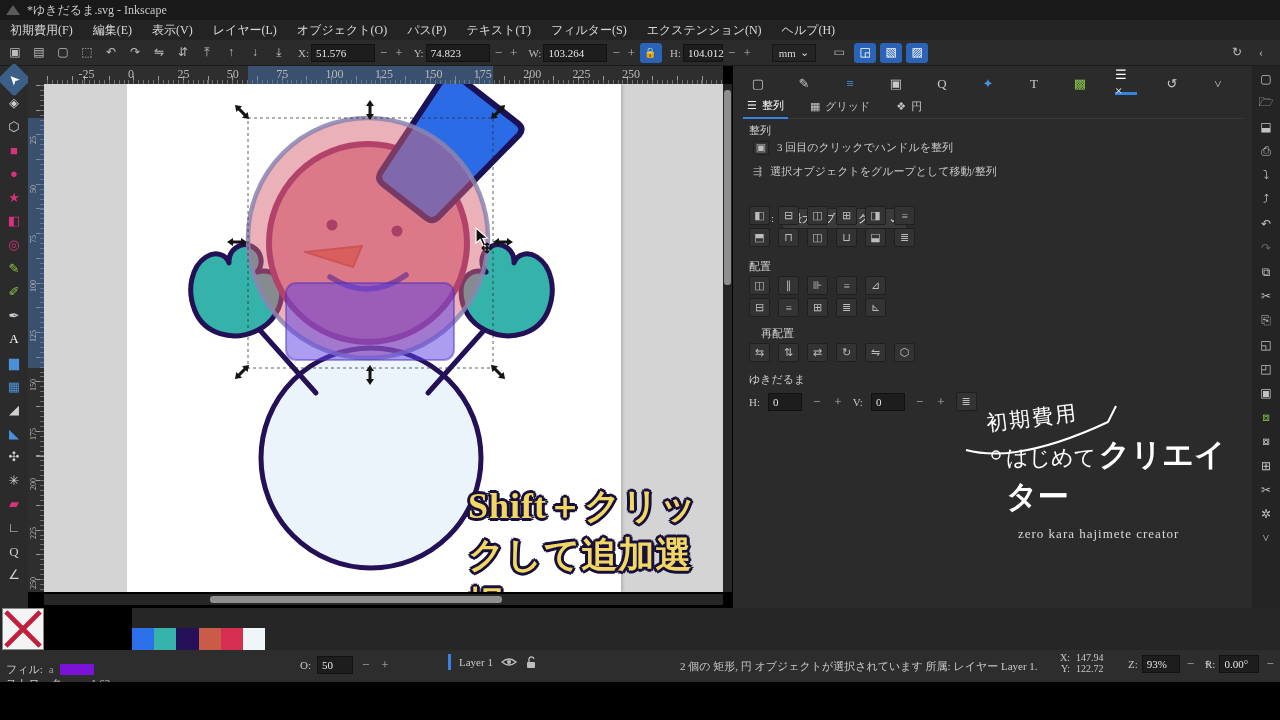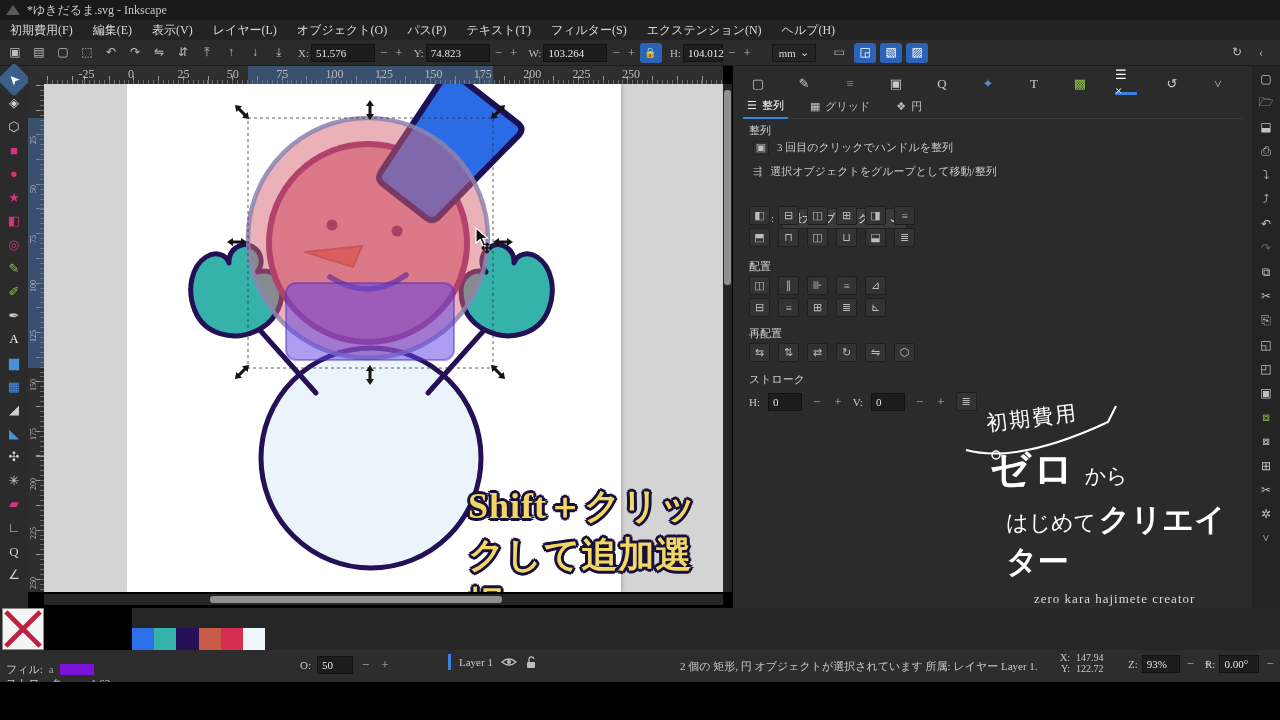--- a/index.html
+++ b/index.html
@@ -64,21 +64,21 @@
 
   
   #brand { position:absolute; left:225px; top:338px; width:290px; color:#fff; }
   #brand-hand { font-size:21px; letter-spacing:2px; transform:rotate(-7deg); display:inline-block; margin-left:28px; }
   #brand-l2 { margin:10px 0 0 32px; }
   #brand-zero { font-size:40px; font-weight:800; letter-spacing:2px; }
   #brand-kara { font-size:21px; margin-left:6px; }
   #brand-l3 { margin:2px 0 0 48px; }
   #brand-haji { font-size:22px; }
   #brand-creator { font-size:31px; font-weight:800; }
-  #brand-en { margin:8px 0 0 76px; font-size:13px; color:#d8d8d8; letter-spacing:1px; }
+  #brand-en { margin:8px 0 0 60px; font-size:13px; color:#d8d8d8; letter-spacing:1px; }
 
   
   #cmdbar { left:1252px; top:66px; width:28px; height:542px; background:#242424; display:flex; flex-direction:column; align-items:center; padding-top:4px; gap:6.2px; }
   .cmd { width:20px; height:18px; display:flex; align-items:center; justify-content:center; font-size:12px; color:#c2c2c2; }
 
   
   #palette { left:0; top:608px; width:1280px; height:42px; background:#262626; }
   .sw { position:absolute; top:0; height:42px; }
   .sw.small { top:20px; height:22px; }
   #sw-none { background:#f4f4f4; border:1px solid #888; }
@@ -371,53 +371,49 @@
         <span class="sqbtn">⊿</span>
       </div>
     <div class="drow" id="dist-row2" style="left:16px;top:232px;">
         <span class="sqbtn">⊟</span>
         <span class="sqbtn">≡</span>
         <span class="sqbtn">⊞</span>
         <span class="sqbtn">≣</span>
         <span class="sqbtn">⊾</span>
       </div>
 
-    <div class="dsec abs" style="left:16px;top:260px;">再配置</div>
+    <div class="dsec abs" style="left:28px;top:260px;">再配置</div>
     <div class="drow" id="rearr-row" style="left:16px;top:277px;">
         <span class="sqbtn">⇆</span>
         <span class="sqbtn">⇅</span>
         <span class="sqbtn">⇄</span>
         <span class="sqbtn">↻</span>
         <span class="sqbtn">⇋</span>
         <span class="sqbtn">⬡</span>
       </div>
 
-    <div class="dsec abs" style="left:16px;top:306px;">ストローク</div>
+    <div class="dsec abs" style="left:16px;top:306px;">ゆきだるま</div>
     <div class="drow" style="left:16px;top:326px;">
       <span>H:</span>
       <span class="num" style="width:34px">0</span>
       <span class="spin">−</span>
       <span class="spin">+</span>
       <span>V:</span>
       <span class="num" style="width:34px">0</span>
       <span class="spin">−</span>
       <span class="spin">+</span>
       <span class="sqbtn">≣</span>
     </div>
 
     <div id="brand">
       <svg class="abs" width="290" height="70" style="left:0;top:-6px;">
         <path d="M 8 52 Q 60 66 150 24 L 158 8" fill="none" stroke="#fff" stroke-width="2"></path>
         <circle cx="38" cy="57" r="4" fill="none" stroke="#fff" stroke-width="1.5"></circle>
       </svg>
       <span id="brand-hand">初期費用</span>
-      <div id="brand-l2">
-        <span id="brand-zero">ゼロ</span>
-        <span id="brand-kara">から</span>
-      </div>
       <div id="brand-l3">
         <span id="brand-haji">はじめて</span>
         <span id="brand-creator">クリエイター</span>
       </div>
       <div id="brand-en">zero kara hajimete creator</div>
     </div>
   </div>
 
   <div class="abs" id="cmdbar">
       <span class="cmd">▢</span>

